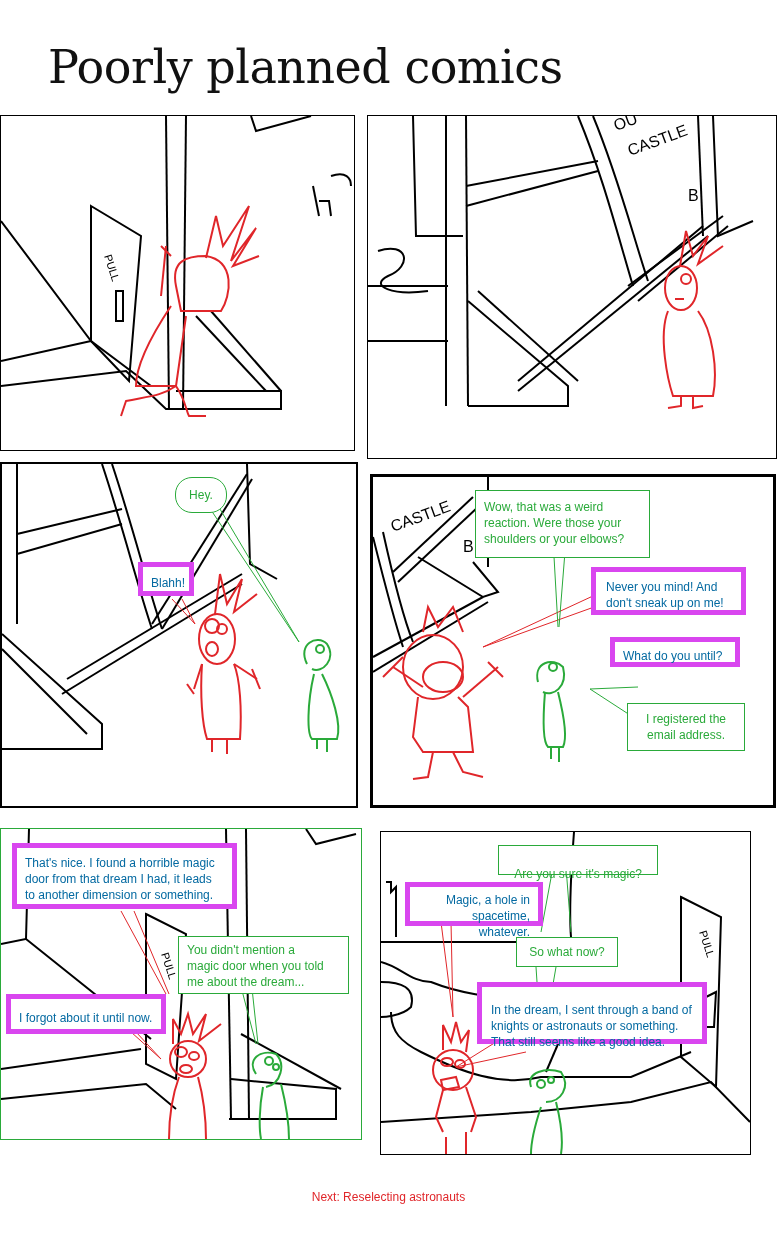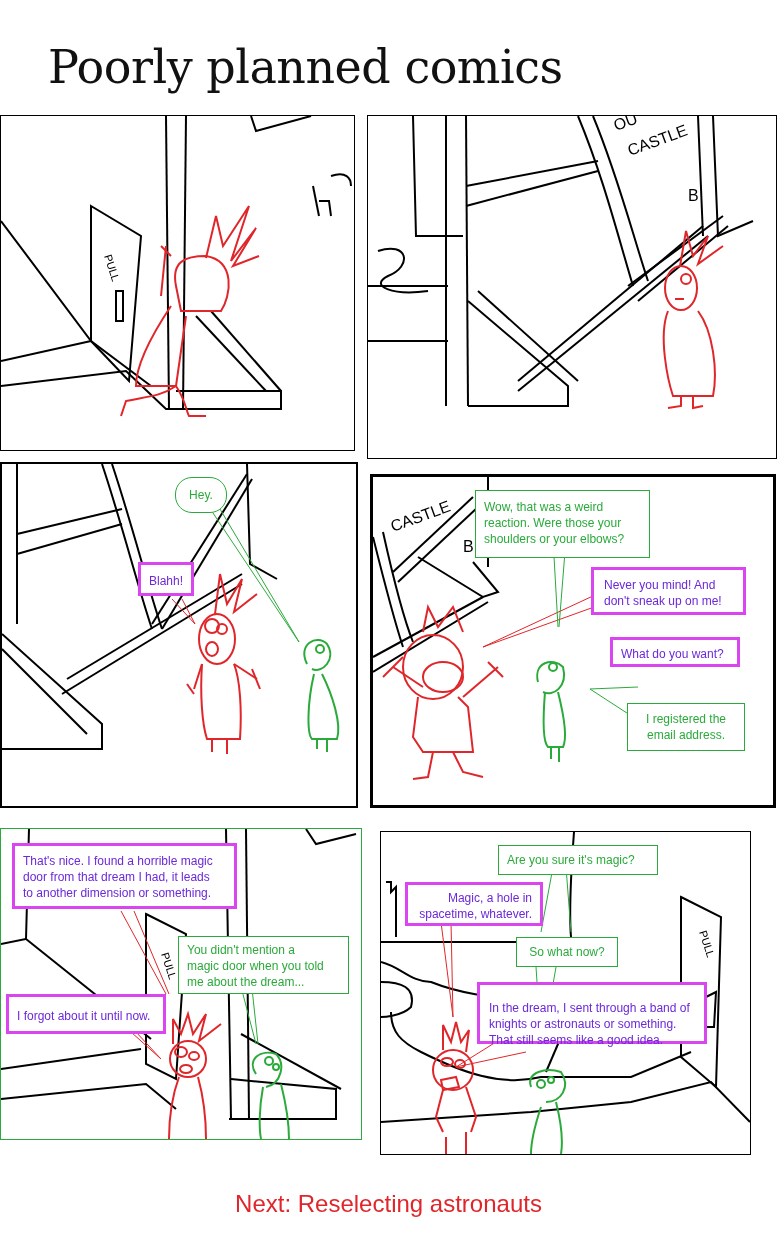--- a/index.html
+++ b/index.html
@@ -1,23 +1,23 @@
 <!DOCTYPE html>
 <html><head>
 <meta charset="utf-8">
 <style>
   html, body { margin:0; padding:0; background:#ffffff; }
   body { width:777px; height:1244px; position:relative; overflow:hidden; font-family:"Liberation Sans", sans-serif; }
   .title { position:absolute; left:48px; top:44px; font-family:"DejaVu Serif", "Liberation Serif", serif; font-size:46px; color:#111; letter-spacing:-0.5px; line-height:1; }
   .panel { position:absolute; box-sizing:border-box; background:#fff; overflow:hidden; }
   .panel svg.art { position:absolute; left:0; top:0; }
   .bubble { position:absolute; box-sizing:border-box; background:#fff; font-size:12px; line-height:16px; padding:4px 8px; white-space:pre-line; }
-  .bubble.red { border:3px solid #d946ef; color:#6d28d9; }
+  .bubble.red { border:5px solid #d946ef; color:#0369a1; }
   .bubble.green { border:1px solid #2aaa3a; color:#2aaa3a; }
-  .next { position:absolute; left:0; width:777px; top:1190px; text-align:center; color:#e0262a; font-size:24px; }
+  .next { position:absolute; left:0; width:777px; top:1190px; text-align:center; color:#e0262a; font-size:12px; }
 </style>
 </head>
 <body>
 
 <div class="title">Poorly planned comics</div>
 
 <div class="panel" style="left:0;top:115px;width:355px;height:336px;border:1px solid #000;">
   <svg class="art" width="355" height="336" viewBox="0 0 355 336" fill="none" stroke="#000" stroke-width="2">
     <path d="M0 105 L90 225 L150 270"></path>
     <path d="M0 245 L90 225"></path>
@@ -160,21 +160,21 @@
     <path d="M180 62 L185 150" stroke="#2aaa3a" stroke-width="1"></path>
     <path d="M193 62 L186 150" stroke="#2aaa3a" stroke-width="1"></path>
     <path d="M217 212 L265 210" stroke="#2aaa3a" stroke-width="1"></path>
     <path d="M217 212 L260 240" stroke="#2aaa3a" stroke-width="1"></path>
   </svg>
   <div class="bubble green" style="left:102px;top:13px;width:175px;height:68px;padding-top:8px;">Wow, that was a weird
 reaction. Were those your
 shoulders or your elbows?</div>
   <div class="bubble red" style="left:218px;top:90px;width:155px;height:48px;padding-top:7px;padding-left:10px;">Never you mind! And
 don't sneak up on me!</div>
-  <div class="bubble red" style="left:237px;top:160px;width:130px;height:30px;padding-top:6px;">What do you want?</div>
+  <div class="bubble red" style="left:237px;top:160px;width:130px;height:30px;padding-top:6px;">What do you until?</div>
   <div class="bubble green" style="left:254px;top:226px;width:118px;height:48px;text-align:center;padding-top:7px;">I registered the
 email address.</div>
 </div>
 
 <div class="panel" style="left:0;top:828px;width:362px;height:312px;border:1px solid #2aaa3a;">
   <svg class="art" width="360" height="310" viewBox="0 0 360 310" fill="none" stroke="#000" stroke-width="2">
     <path d="M28 0 L25 110 L0 115"></path>
     <path d="M25 110 L75 150 L150 210"></path>
     <path d="M0 240 L140 220"></path>
       <path d="M0 270 L145 255 L175 280"></path>
@@ -250,21 +250,21 @@
     </g>
     <path d="M70 90 L72 185" stroke="#e0262a" stroke-width="1"></path>
     <path d="M60 90 L72 185" stroke="#e0262a" stroke-width="1"></path>
     <path d="M75 235 L145 220" stroke="#e0262a" stroke-width="1"></path>
     <path d="M75 235 L115 210" stroke="#e0262a" stroke-width="1"></path>
     <path d="M172 35 L160 100" stroke="#2aaa3a" stroke-width="1"></path>
     <path d="M185 35 L190 100" stroke="#2aaa3a" stroke-width="1"></path>
     <path d="M155 135 L160 210" stroke="#2aaa3a" stroke-width="1"></path>
     <path d="M175 135 L162 210" stroke="#2aaa3a" stroke-width="1"></path>
   </svg>
-  <div class="bubble green" style="left:117px;top:13px;width:160px;height:30px;padding-top:6px;">Are you sure it's magic?</div>
+  <div class="bubble green" style="left:117px;top:13px;width:160px;height:30px;text-align:center;padding-top:20px;">Are you sure it's magic?</div>
   <div class="bubble red" style="left:24px;top:50px;width:138px;height:44px;padding-top:5px;text-align:right;">Magic, a hole in
 spacetime, whatever.</div>
   <div class="bubble green" style="left:135px;top:105px;width:102px;height:30px;text-align:center;padding-top:6px;">So what now?</div>
   <div class="bubble red" style="left:96px;top:150px;width:230px;height:62px;padding-top:15px;padding-left:9px;">In the dream, I sent through a band of
 knights or astronauts or something.
 That still seems like a good idea.</div>
 </div>
 
 <div class="next">Next: Reselecting astronauts</div>
 

